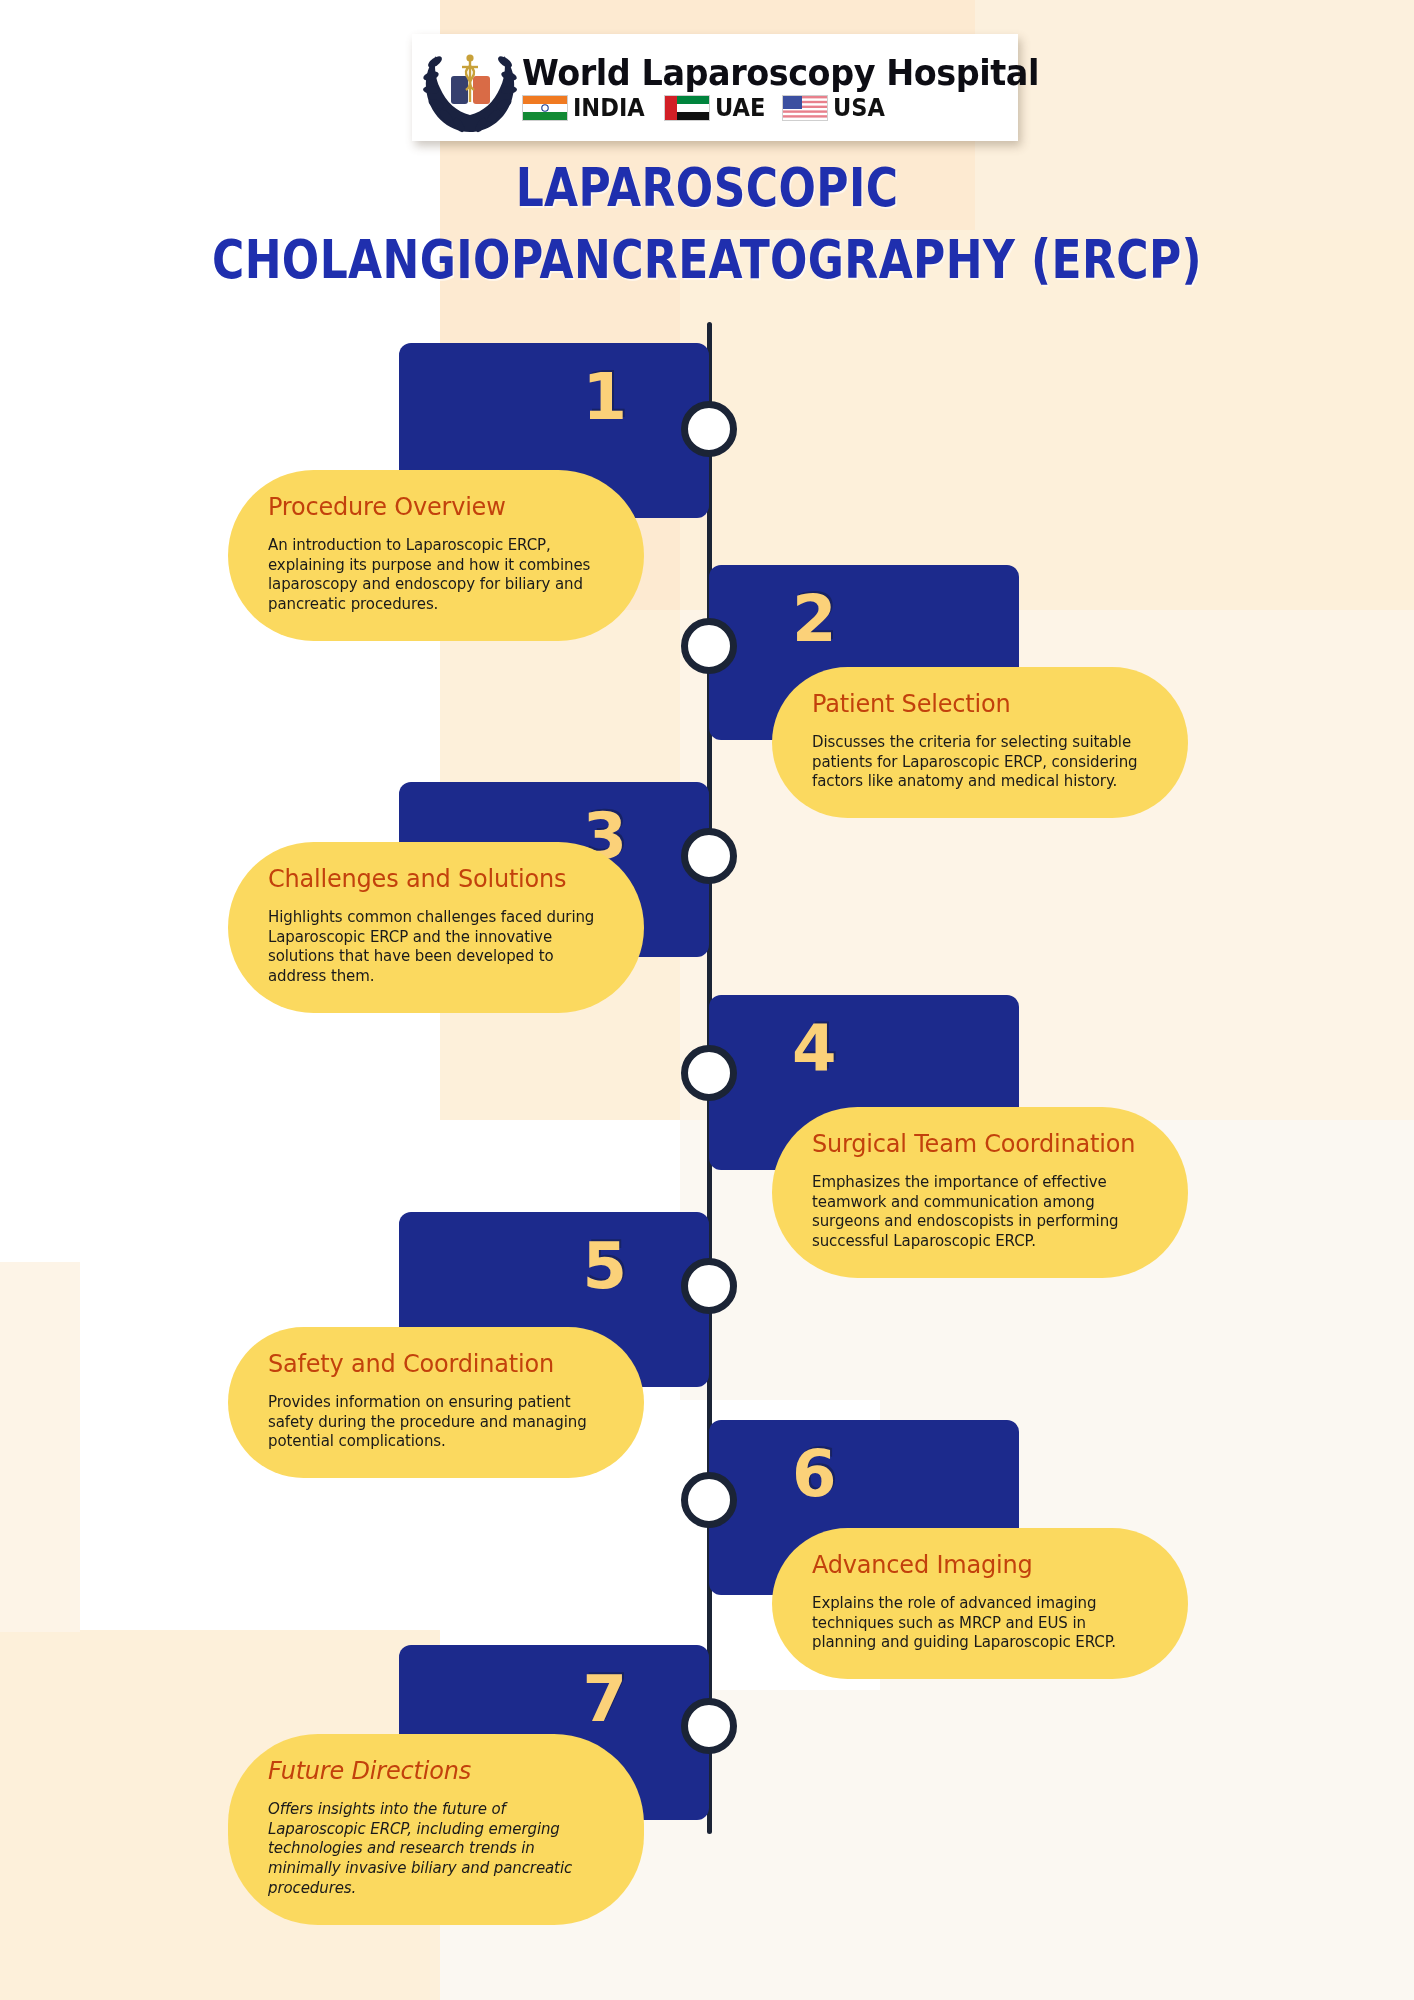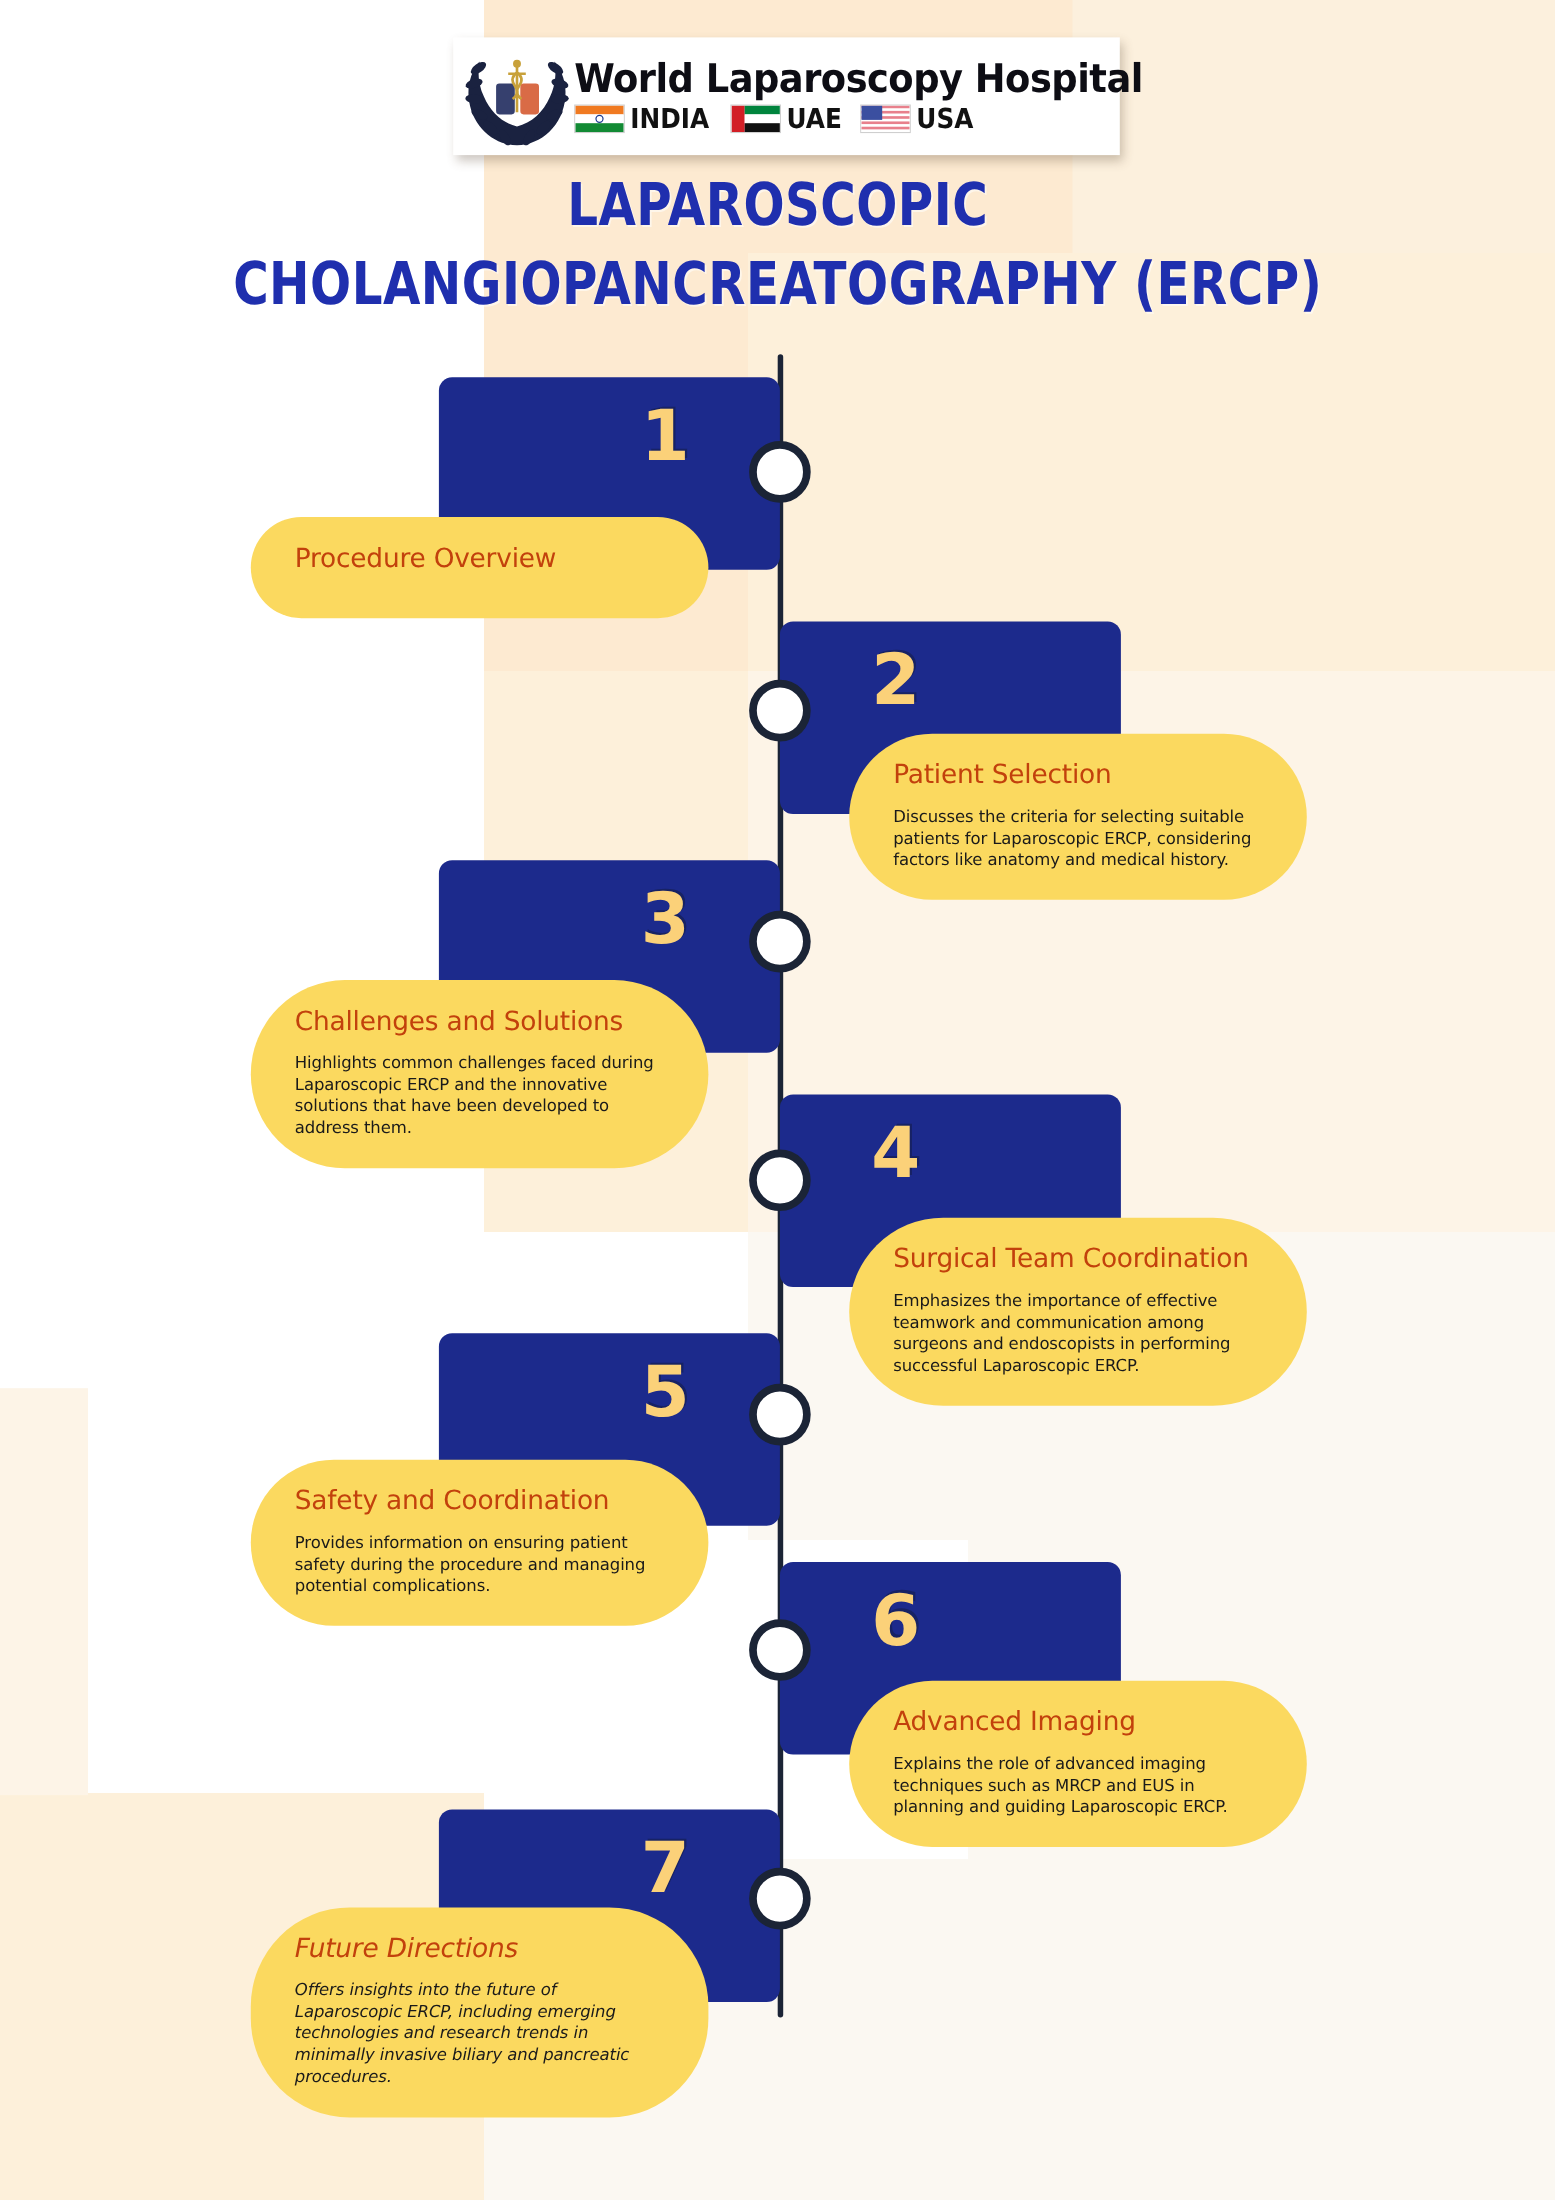--- a/index.html
+++ b/index.html
@@ -212,36 +212,37 @@
     <span class="l2">CHOLANGIOPANCREATOGRAPHY (ERCP)</span>
   </h1>
 
   <div id="axis"></div>
 
   <div class="numbox left" style="top:343px;">
     <span class="num">1</span>
   </div>
   <div class="bubble left" style="top:470px;">
     <p class="b-title">Procedure Overview</p>
+    <p class="b-desc">An introduction to Laparoscopic ERCP, explaining its purpose and how it combines laparoscopy and endoscopy for biliary and pancreatic procedures.</p>
   </div>
   <div class="dot" style="top:401px;"></div>
 
   <div class="numbox right" style="top:565px;">
     <span class="num">2</span>
   </div>
   <div class="bubble right" style="top:667px;">
     <p class="b-title">Patient Selection</p>
     <p class="b-desc">Discusses the criteria for selecting suitable patients for Laparoscopic ERCP, considering factors like anatomy and medical history.</p>
   </div>
   <div class="dot" style="top:618px;"></div>
 
   <div class="numbox left" style="top:782px;">
     <span class="num">3</span>
   </div>
-  <div class="bubble left" style="top:891px;">
+  <div class="bubble left" style="top:842px;">
     <p class="b-title">Challenges and Solutions</p>
     <p class="b-desc">Highlights common challenges faced during Laparoscopic ERCP and the innovative solutions that have been developed to address them.</p>
   </div>
   <div class="dot" style="top:828px;"></div>
 
   <div class="numbox right" style="top:995px;">
     <span class="num">4</span>
   </div>
   <div class="bubble right" style="top:1107px;">
     <p class="b-title">Surgical Team Coordination</p>

